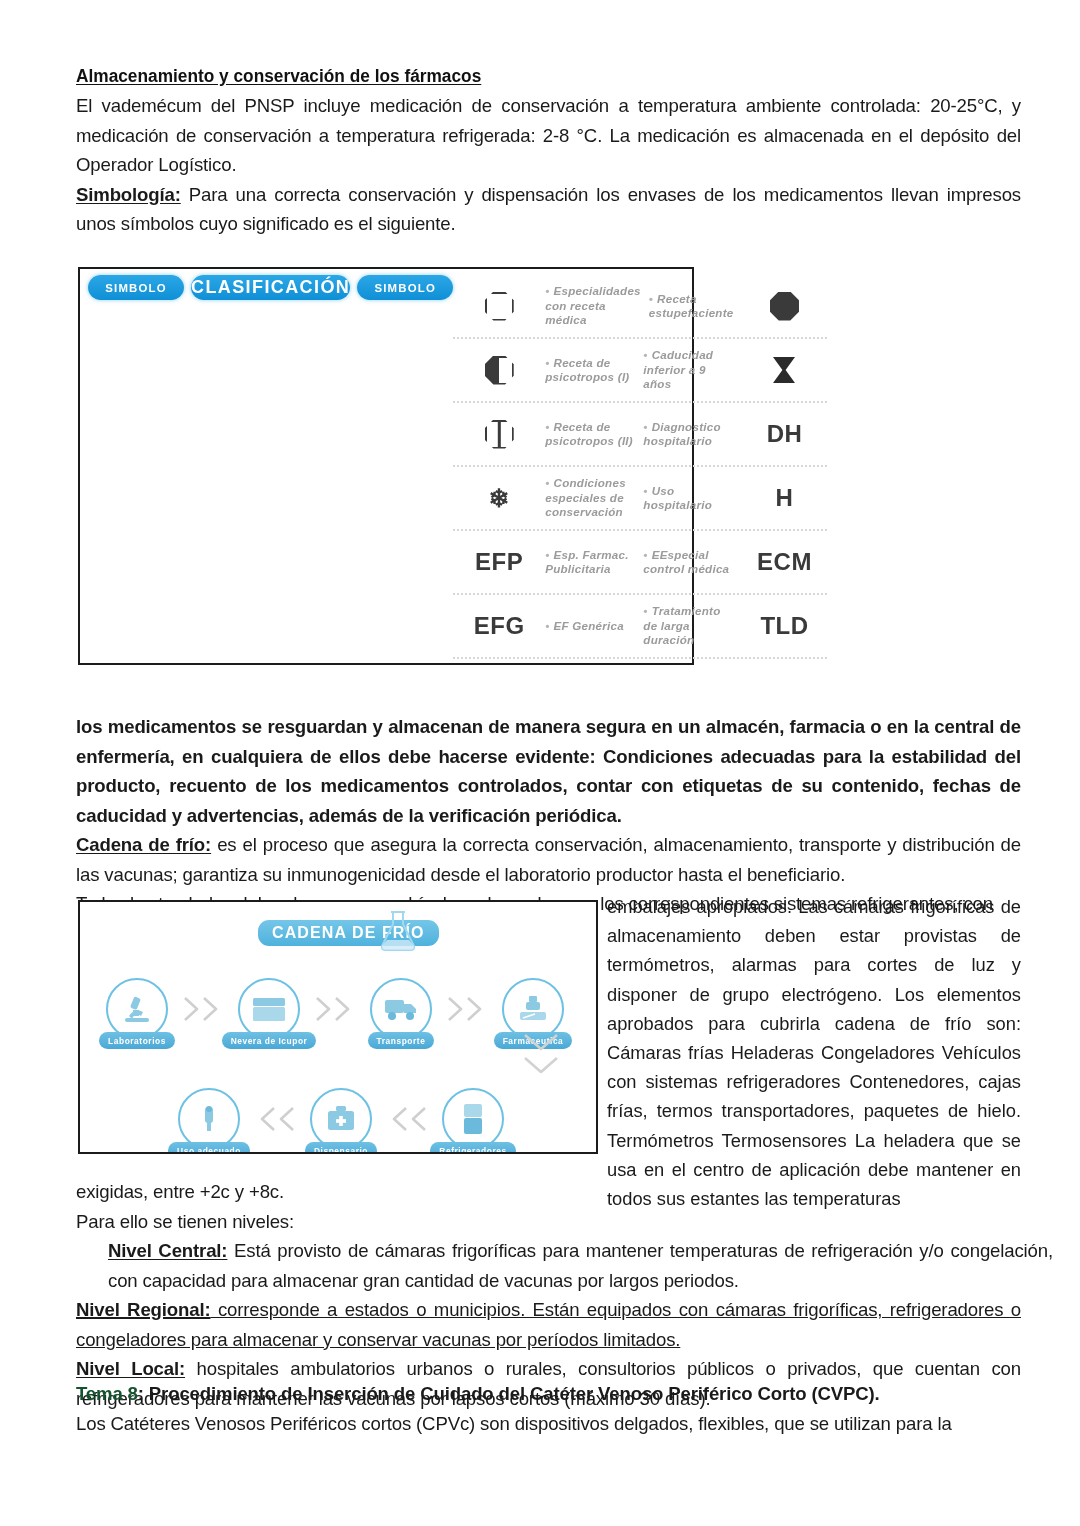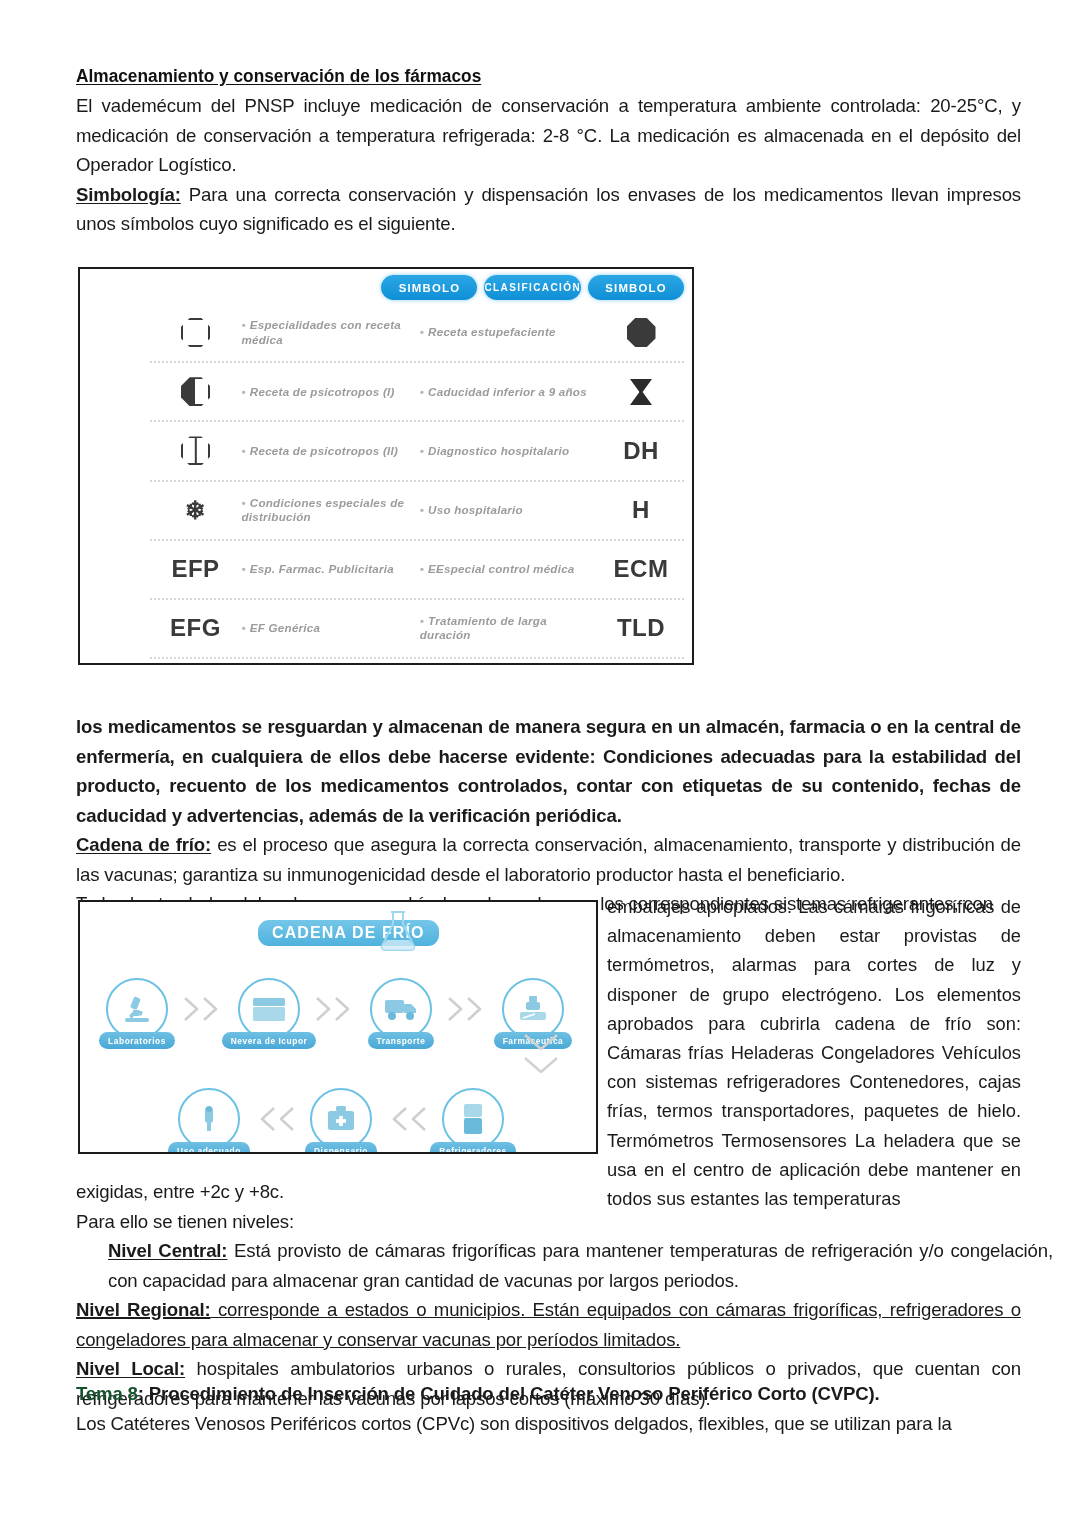--- a/index.html
+++ b/index.html
@@ -58,37 +58,37 @@
     position:absolute;
     left:2px; top:205px;
     width:616px; height:398px;
     border:2px solid #1b1b1b;
     background:#fff;
     box-sizing:border-box;
     padding:6px 8px 4px 8px;
   }
   .symtable{
     width:100%;height:100%;
-    display:flex;flex-direction:column;align-items:flex-end;
+    display:flex;flex-direction:row;
   }
   .sym-head{
     display:flex;align-items:center;gap:7px;
     height:25px;flex:0 0 25px;
     margin-bottom:4px;
   }
   .pill{
     background:linear-gradient(180deg,#2ba7e6 0%,#0f8fd6 100%);
     color:#fff;border-radius:13px;
     font-size:11.4px;font-weight:bold;letter-spacing:1.2px;
     display:flex;align-items:center;justify-content:center;
     height:25px;
     box-shadow:0 0 4px rgba(43,167,230,.55);
   }
   .pill.small{ width:96px; }
-  .pill.wide{ flex:1 1 auto; letter-spacing:1.4px; font-size:10px;}
+  .pill.wide{ flex:1 1 auto; letter-spacing:1.4px; font-size:18px;}
   .sym-rows{ flex:1 1 auto; display:flex; flex-direction:column; }
   .sym-row{
     display:flex;align-items:center;
     flex:1 1 0;
     border-bottom:2px dotted #d7d7d7;
     min-height:0;
   }
   .sym-row:last-child{ border-bottom:2px dotted #d7d7d7; }
   .cell-sym{
     flex:0 0 92px;
@@ -223,21 +223,21 @@
               </div>
             <div class="cell-txt"><span class="bullet">•</span><span>Receta de psicotropos (II)</span></div>
             <div class="cell-txt"><span class="bullet">•</span><span>Diagnostico hospitalario</span></div>
             <div class="cell-sym right">DH</div>
           </div>
 
           <div class="sym-row">
             <div class="cell-sym">
                 <span class="snow">❄</span>
               </div>
-            <div class="cell-txt"><span class="bullet">•</span><span>Condiciones especiales de distribución</span></div>
+            <div class="cell-txt"><span class="bullet">•</span><span>Condiciones especiales de conservación</span></div>
             <div class="cell-txt"><span class="bullet">•</span><span>Uso hospitalario</span></div>
             <div class="cell-sym right">H</div>
           </div>
 
           <div class="sym-row">
             <div class="cell-sym">EFP</div>
             <div class="cell-txt"><span class="bullet">•</span><span>Esp. Farmac. Publicitaria</span></div>
             <div class="cell-txt"><span class="bullet">•</span><span>EEspecial control médica</span></div>
             <div class="cell-sym right">ECM</div>
           </div>

